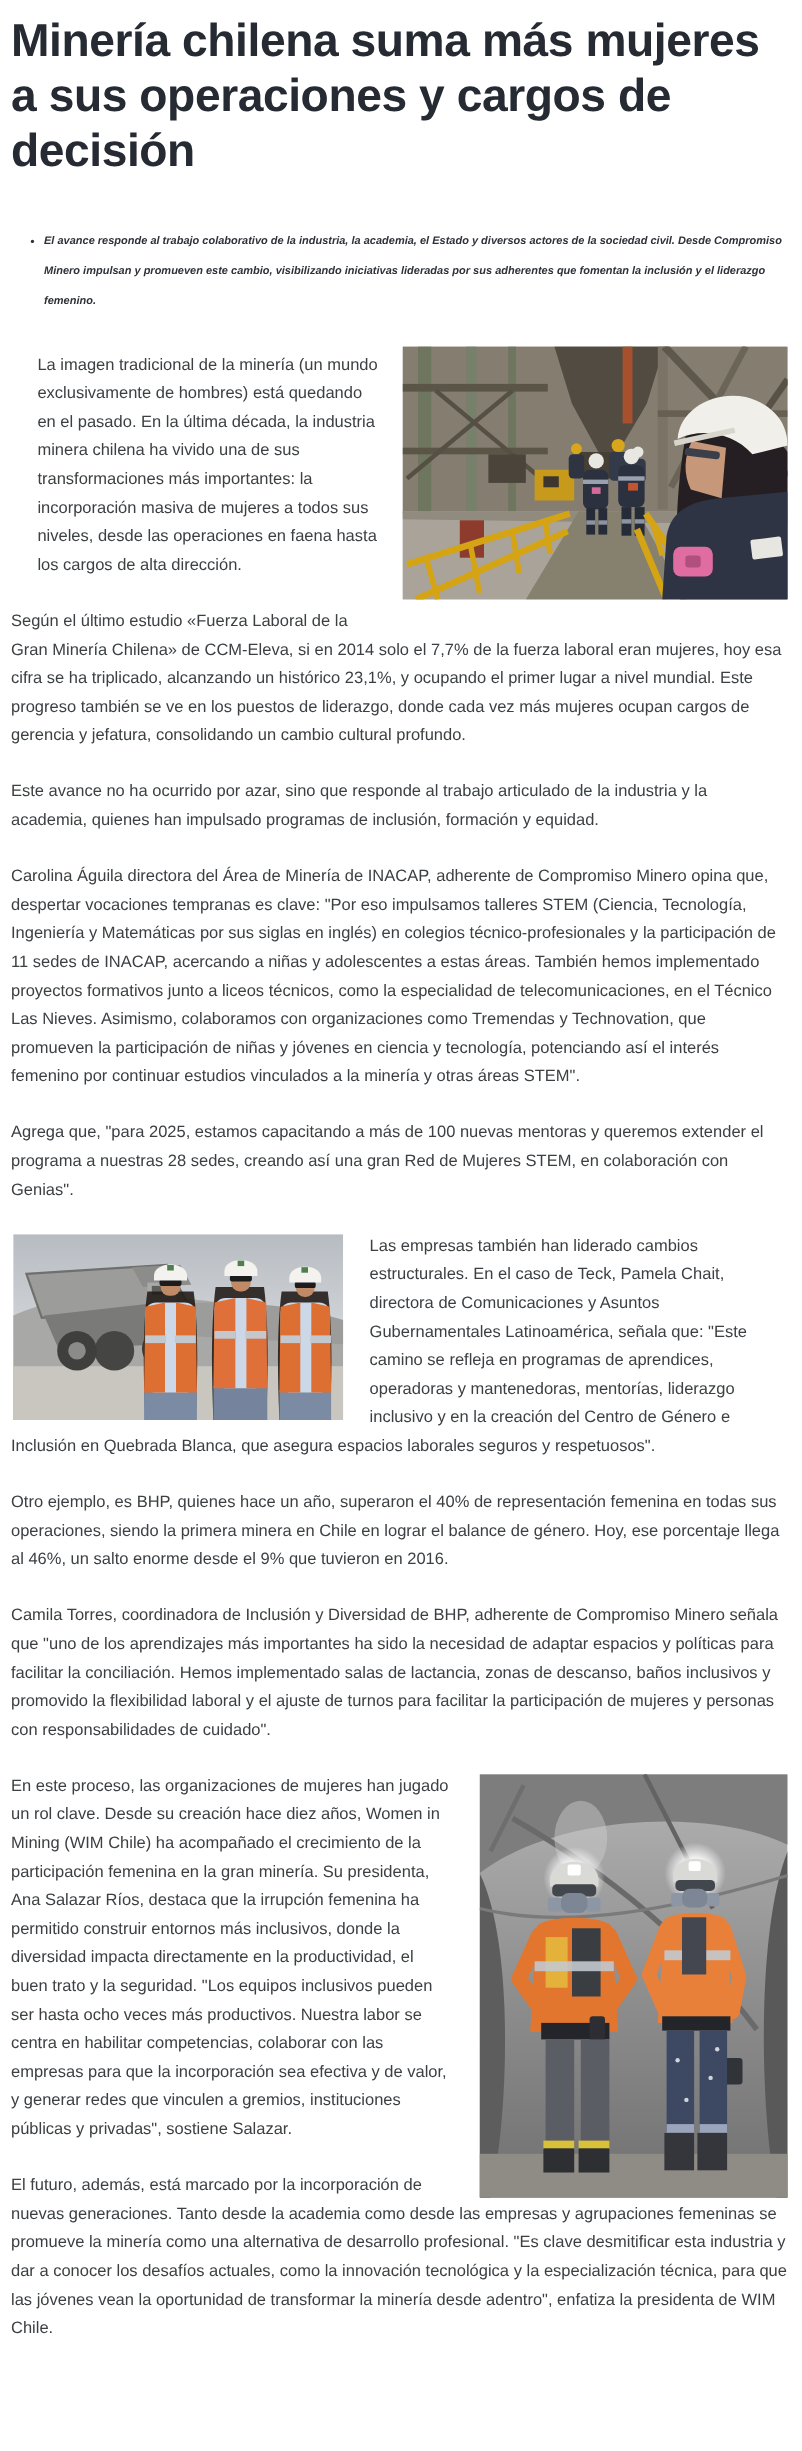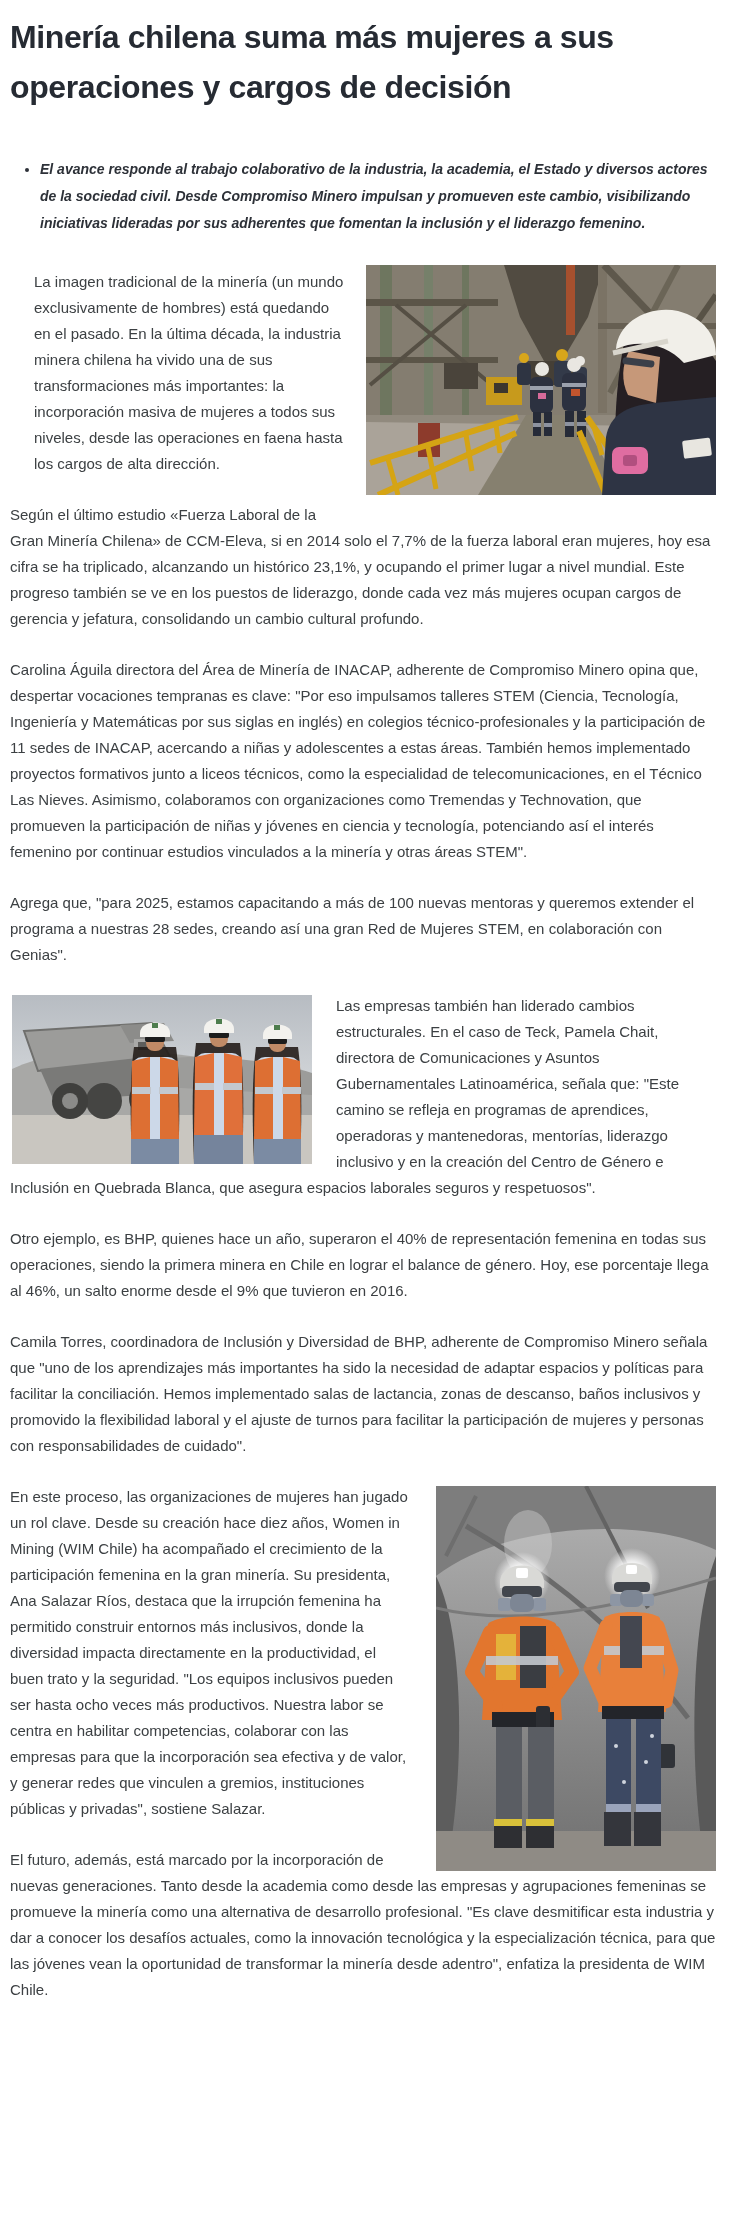--- a/index.html
+++ b/index.html
@@ -7,32 +7,32 @@
     width:729px;
     min-height:2228px;
     font-family:"Liberation Sans",sans-serif;
     color:#3c4043;
     overflow-x:hidden;
   }
   .page{padding:12px 13px 48px 10px;}
   h1.title{
     margin:0 0 44px 0;
     max-width:692px;
-    font-size:32px;
+    font-size:42px;
     line-height:50px;
     font-weight:700;
     letter-spacing:-0.4px;
     color:#262b33;
   }
   ul.lead{
     margin:0 0 32px 0;
     padding-left:30px;
   }
   ul.lead li{
-    font-size:14px;
+    font-size:10px;
     line-height:27px;
     font-weight:700;
     font-style:italic;
     color:#2d3138;
   }
   .body-text p{
     font-size:15px;
     line-height:26px;
     margin:25px 0;
   }
@@ -130,20 +130,21 @@
         <rect x="257" y="92" width="32" height="7" rx="3" fill="#3a3f49" transform="rotate(7 257 92)"></rect>
         <path d="M236,230 L240,172 C244,150 260,141 288,138 L350,132 L350,230 Z" fill="#2e3444"></path>
         <rect x="316" y="176" width="28" height="18" rx="2" fill="#e8e6e0" transform="rotate(-7 316 176)"></rect>
         <rect x="246" y="182" width="36" height="27" rx="7" fill="#df6da1"></rect>
         <rect x="257" y="190" width="14" height="11" rx="3" fill="#b14f7f"></rect>
       </svg>
     </figure>
 
     <p>La imagen tradicional de la minería (un mundo exclusivamente de hombres) está quedando en el pasado. En la última década, la industria minera chilena ha vivido una de sus transformaciones más importantes: la incorporación masiva de mujeres a todos sus niveles, desde las operaciones en faena hasta los cargos de alta dirección.</p>
     <p>Según el último estudio «Fuerza Laboral de la Gran Minería Chilena» de CCM-Eleva, si en 2014 solo el 7,7% de la fuerza laboral eran mujeres, hoy esa cifra se ha triplicado, alcanzando un histórico 23,1%, y ocupando el primer lugar a nivel mundial. Este progreso también se ve en los puestos de liderazgo, donde cada vez más mujeres ocupan cargos de gerencia y jefatura, consolidando un cambio cultural profundo.</p>
+    <p>Este avance no ha ocurrido por azar, sino que responde al trabajo articulado de la industria y la academia, quienes han impulsado programas de inclusión, formación y equidad.</p>
     <p>Carolina Águila directora del Área de Minería de INACAP, adherente de Compromiso Minero opina que, despertar vocaciones tempranas es clave: "Por eso impulsamos talleres STEM (Ciencia, Tecnología, Ingeniería y Matemáticas por sus siglas en inglés) en colegios técnico-profesionales y la participación de 11 sedes de INACAP, acercando a niñas y adolescentes a estas áreas. También hemos implementado proyectos formativos junto a liceos técnicos, como la especialidad de telecomunicaciones, en el Técnico Las Nieves. Asimismo, colaboramos con organizaciones como Tremendas y Technovation, que promueven la participación de niñas y jóvenes en ciencia y tecnología, potenciando así el interés femenino por continuar estudios vinculados a la minería y otras áreas STEM".</p>
     <p>Agrega que, "para 2025, estamos capacitando a más de 100 nuevas mentoras y queremos extender el programa a nuestras 28 sedes, creando así una gran Red de Mujeres STEM, en colaboración con Genias".</p>
 
     <figure class="ph2">
       <svg viewBox="0 0 300 169" preserveAspectRatio="none">
         <defs>
           <linearGradient id="p2sky" x1="0" y1="0" x2="0" y2="1">
             <stop offset="0" stop-color="#b7bcc2"></stop>
               <stop offset="1" stop-color="#e9ebec"></stop>
           </linearGradient>

